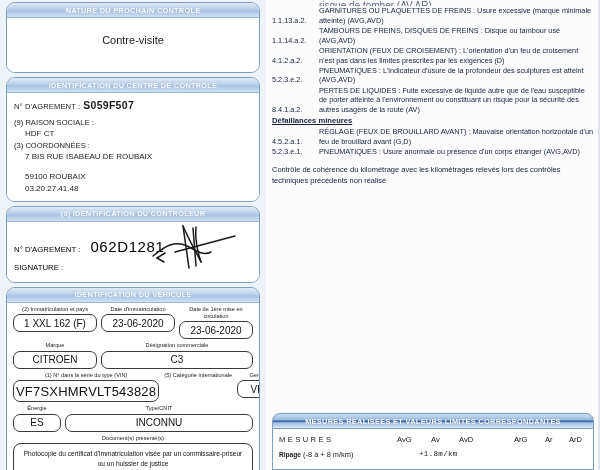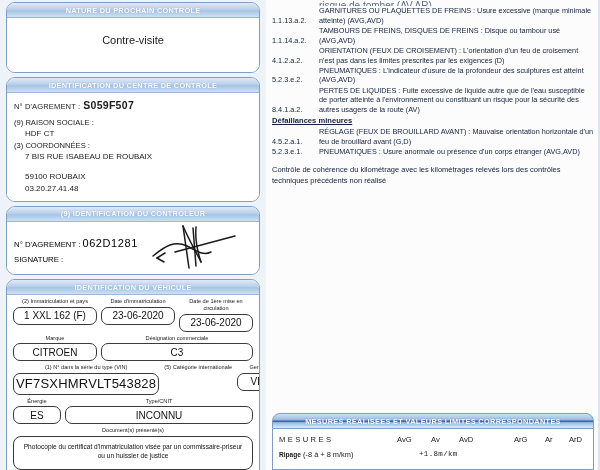--- a/index.html
+++ b/index.html
@@ -84,21 +84,21 @@
     font-size: 10.5px; font-weight: bold; letter-spacing: 0.3px;
     margin-left: 3px;
   }
   .indent { padding-left: 11px; font-size: 8px; }
   .gap-sm { height: 4px; }
   .gap-md { height: 9px; }
 
   
   .controller-body { position: relative; min-height: 52px; padding-top: 11px; }
   .controller-rows { font-size: 7.8px; line-height: 1.9; }
-  .ctrl-val { font-size: 11px; letter-spacing: 0.6px; margin-left: 2px; }
+  .ctrl-val { font-size: 15px; letter-spacing: 0.6px; margin-left: 10px; }
   .signature {
     position: absolute; right: 14px; top: 0px;
     width: 96px; height: 50px;
   }
 
   
   .veh-body { padding: 3px 6px 6px 6px; }
   .field-row { display: flex; gap: 4px; margin-bottom: 3px; }
   .field { flex: 1; text-align: center; }
   .field-cap {

